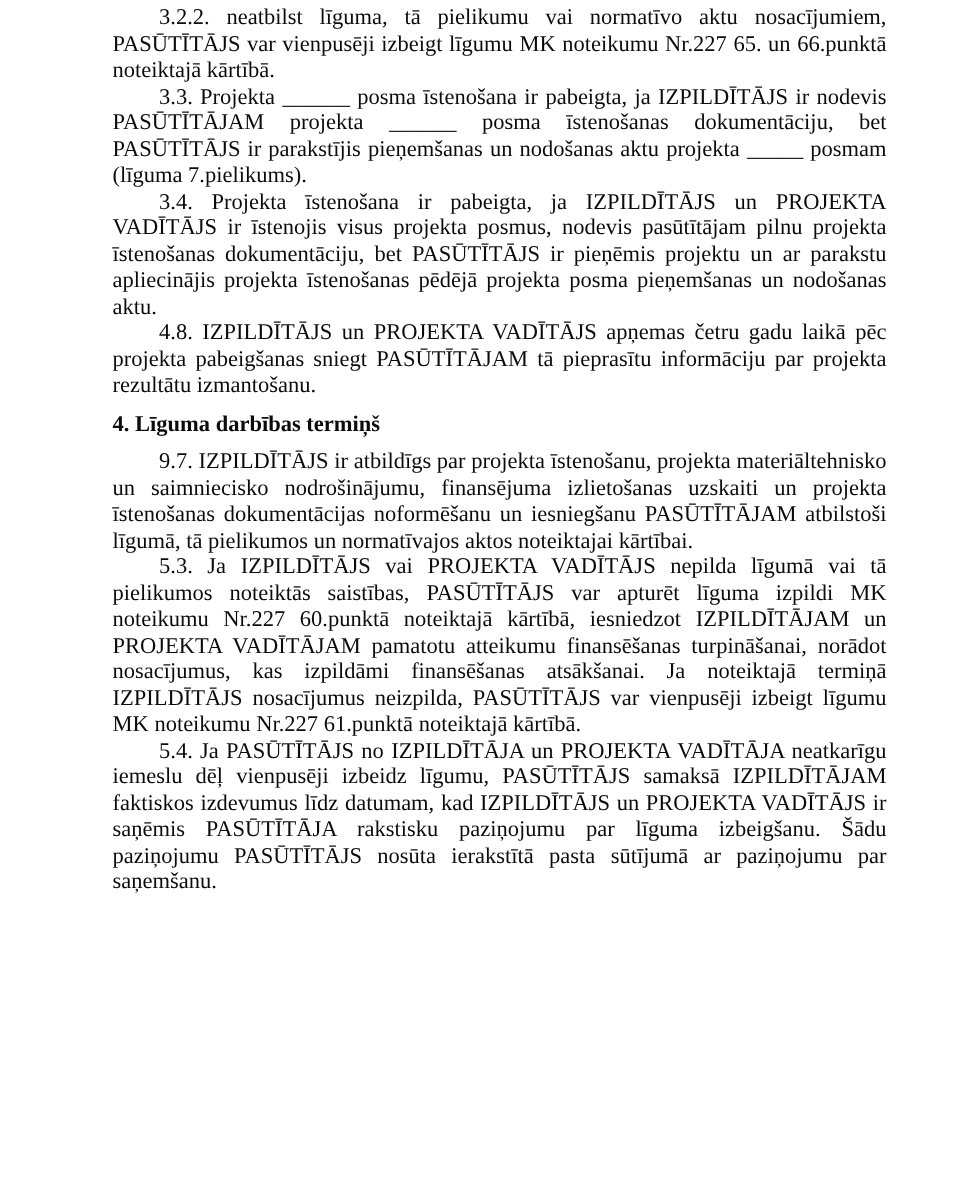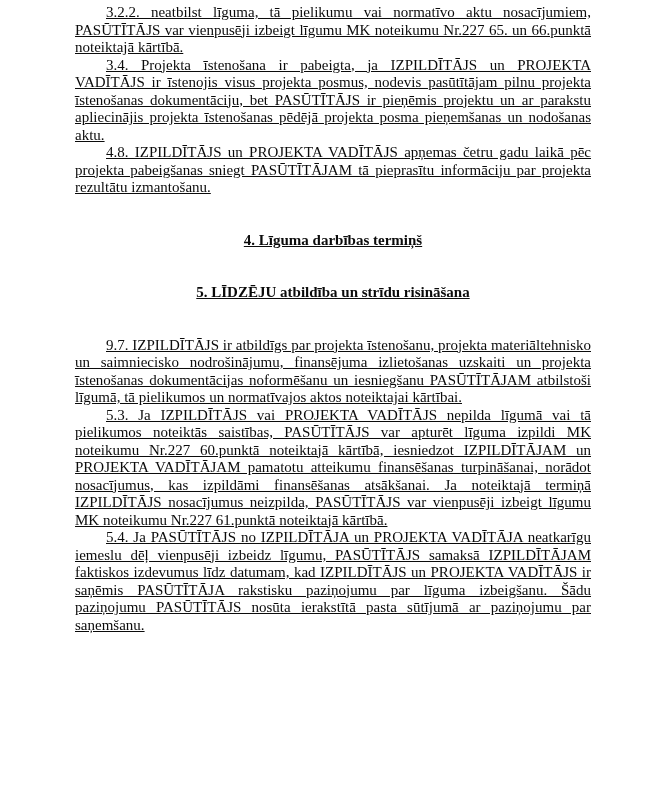--- a/index.html
+++ b/index.html
@@ -15,38 +15,36 @@
   }
   .page {
     position: absolute;
     top: 4px;
     left: 75px;
     width: 516px;
     font-family: "Liberation Serif", "DejaVu Serif", serif;
     font-size: 15px;
     line-height: 17.5px;
     color: #0b0b0b;
-    text-decoration: underline;
   }
   .para {
     text-align: justify;
     text-indent: 31px;
     margin: 0;
   }
   .heading {
-    text-align: center;
     font-weight: bold;
-    margin: 35px 0;
+    margin: 8px 0;
   }
 </style>
 </head>
 <body>
 
 <div class="page">
   <p class="para">3.2.2. neatbilst līguma, tā pielikumu vai normatīvo aktu nosacījumiem, PASŪTĪTĀJS var vienpusēji izbeigt līgumu MK noteikumu Nr.227 65. un 66.punktā noteiktajā kārtībā.</p>
+  <p class="para">3.3. Projekta ______ posma īstenošana ir pabeigta, ja IZPILDĪTĀJS ir nodevis PASŪTĪTĀJAM projekta ______ posma īstenošanas dokumentāciju, bet PASŪTĪTĀJS ir parakstījis pieņemšanas un nodošanas aktu projekta _____ posmam (līguma 7.pielikums).</p>
   <p class="para">3.4. Projekta īstenošana ir pabeigta, ja IZPILDĪTĀJS un PROJEKTA VADĪTĀJS ir īstenojis visus projekta posmus, nodevis pasūtītājam pilnu projekta īstenošanas dokumentāciju, bet PASŪTĪTĀJS ir pieņēmis projektu un ar parakstu apliecinājis projekta īstenošanas pēdējā projekta posma pieņemšanas un nodošanas aktu.</p>
   <p class="para">4.8. IZPILDĪTĀJS un PROJEKTA VADĪTĀJS apņemas četru gadu laikā pēc projekta pabeigšanas sniegt PASŪTĪTĀJAM tā pieprasītu informāciju par projekta rezultātu izmantošanu.</p>
   <h3 class="heading" style="font-size:15px;">4. Līguma darbības termiņš</h3>
-  <h3 class="heading" style="font-size:15px;">5. LĪDZĒJU atbildība un strīdu risināšana</h3>
   <p class="para">9.7. IZPILDĪTĀJS ir atbildīgs par projekta īstenošanu, projekta materiāltehnisko un saimniecisko nodrošinājumu, finansējuma izlietošanas uzskaiti un projekta īstenošanas dokumentācijas noformēšanu un iesniegšanu PASŪTĪTĀJAM atbilstoši līgumā, tā pielikumos un normatīvajos aktos noteiktajai kārtībai.</p>
   <p class="para">5.3. Ja IZPILDĪTĀJS vai PROJEKTA VADĪTĀJS nepilda līgumā vai tā pielikumos noteiktās saistības, PASŪTĪTĀJS var apturēt līguma izpildi MK noteikumu Nr.227 60.punktā noteiktajā kārtībā, iesniedzot IZPILDĪTĀJAM un PROJEKTA VADĪTĀJAM pamatotu atteikumu finansēšanas turpināšanai, norādot nosacījumus, kas izpildāmi finansēšanas atsākšanai. Ja noteiktajā termiņā IZPILDĪTĀJS nosacījumus neizpilda, PASŪTĪTĀJS var vienpusēji izbeigt līgumu MK noteikumu Nr.227  61.punktā noteiktajā kārtībā.</p>
   <p class="para">5.4. Ja PASŪTĪTĀJS no IZPILDĪTĀJA un PROJEKTA VADĪTĀJA neatkarīgu iemeslu dēļ vienpusēji izbeidz līgumu, PASŪTĪTĀJS samaksā IZPILDĪTĀJAM faktiskos izdevumus līdz datumam, kad IZPILDĪTĀJS un PROJEKTA VADĪTĀJS ir saņēmis PASŪTĪTĀJA rakstisku paziņojumu par līguma izbeigšanu. Šādu paziņojumu PASŪTĪTĀJS nosūta ierakstītā pasta sūtījumā ar paziņojumu par saņemšanu.</p>
 </div>
 
 </body></html>

